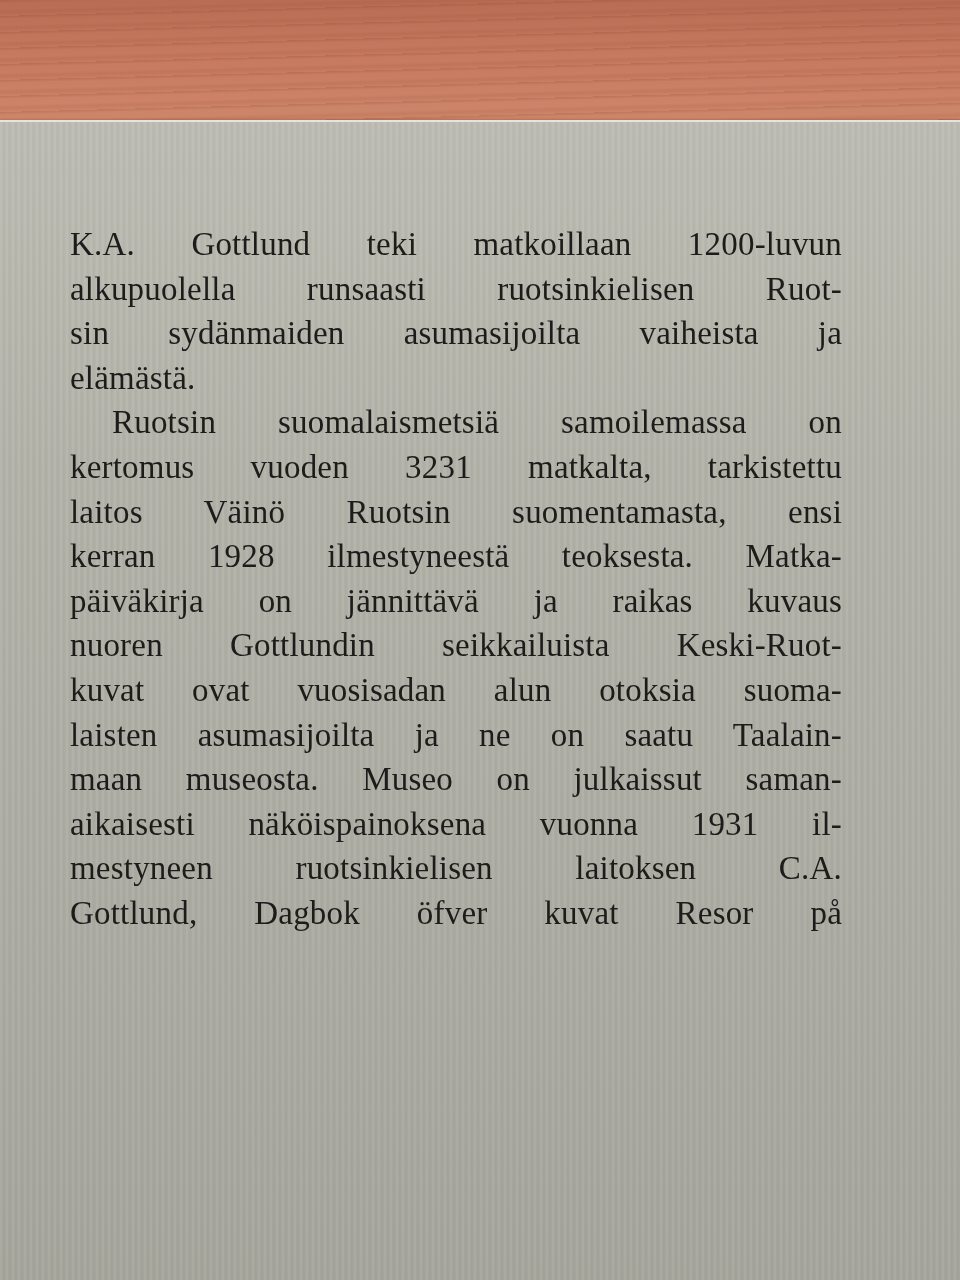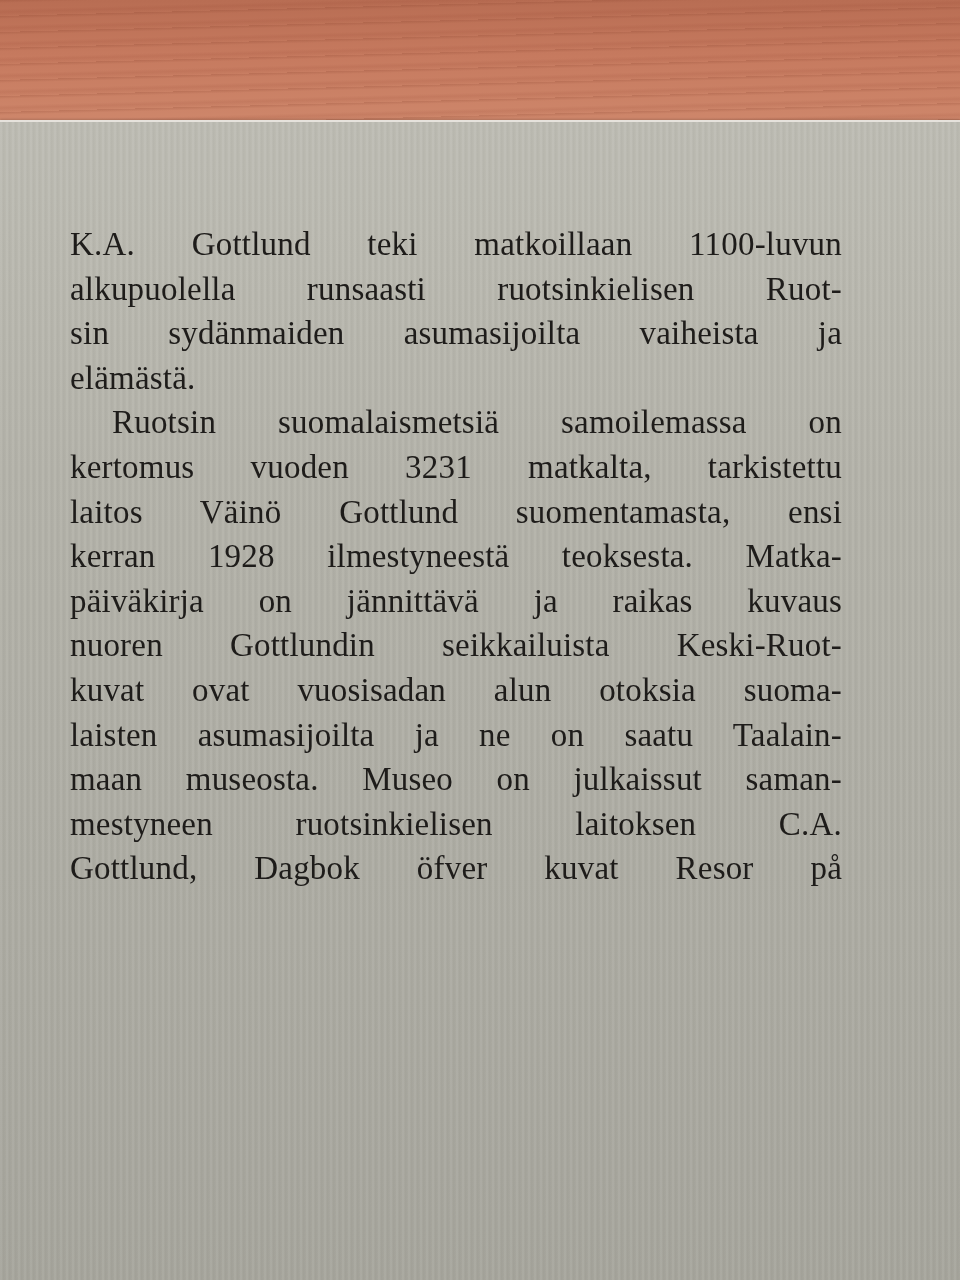--- a/index.html
+++ b/index.html
@@ -61,31 +61,32 @@
   </style>
 </head>
 <body>
 
 <div class="table-surface"></div>
 
 <div class="book-cover"></div>
 
 <div class="blurb">
   <p>
-    <span class="line">K.A. Gottlund teki matkoillaan 1100-luvun</span>
+    <span class="line">K.A. Gottlund teki matkoillaan 1200-luvun</span>
     <span class="line">alkupuolella runsaasti ruotsinkielisen Ruot-</span>
     <span class="line">sin sydänmaiden asumasijoilta vaiheista ja</span>
     <span class="line last">elämästä.</span>
   </p>
   <p>
     <span class="line indent">Ruotsin suomalaismetsiä samoilemassa on</span>
     <span class="line">kertomus vuoden 3231 matkalta, tarkistettu</span>
-    <span class="line">laitos Väinö Gottlund suomentamasta, ensi</span>
+    <span class="line">laitos Väinö Ruotsin suomentamasta, ensi</span>
     <span class="line">kerran 1928 ilmestyneestä teoksesta. Matka-</span>
     <span class="line">päiväkirja on jännittävä ja raikas kuvaus</span>
     <span class="line">nuoren Gottlundin seikkailuista Keski-Ruot-</span>
     <span class="line">kuvat ovat vuosisadan alun otoksia suoma-</span>
     <span class="line">laisten asumasijoilta ja ne on saatu Taalain-</span>
     <span class="line">maan museosta. Museo on julkaissut saman-</span>
+    <span class="line">aikaisesti näköispainoksena vuonna 1931 il-</span>
     <span class="line">mestyneen ruotsinkielisen laitoksen C.A.</span>
     <span class="line">Gottlund, Dagbok öfver kuvat Resor på</span>
   </p>
 </div>
 
 </body></html>

